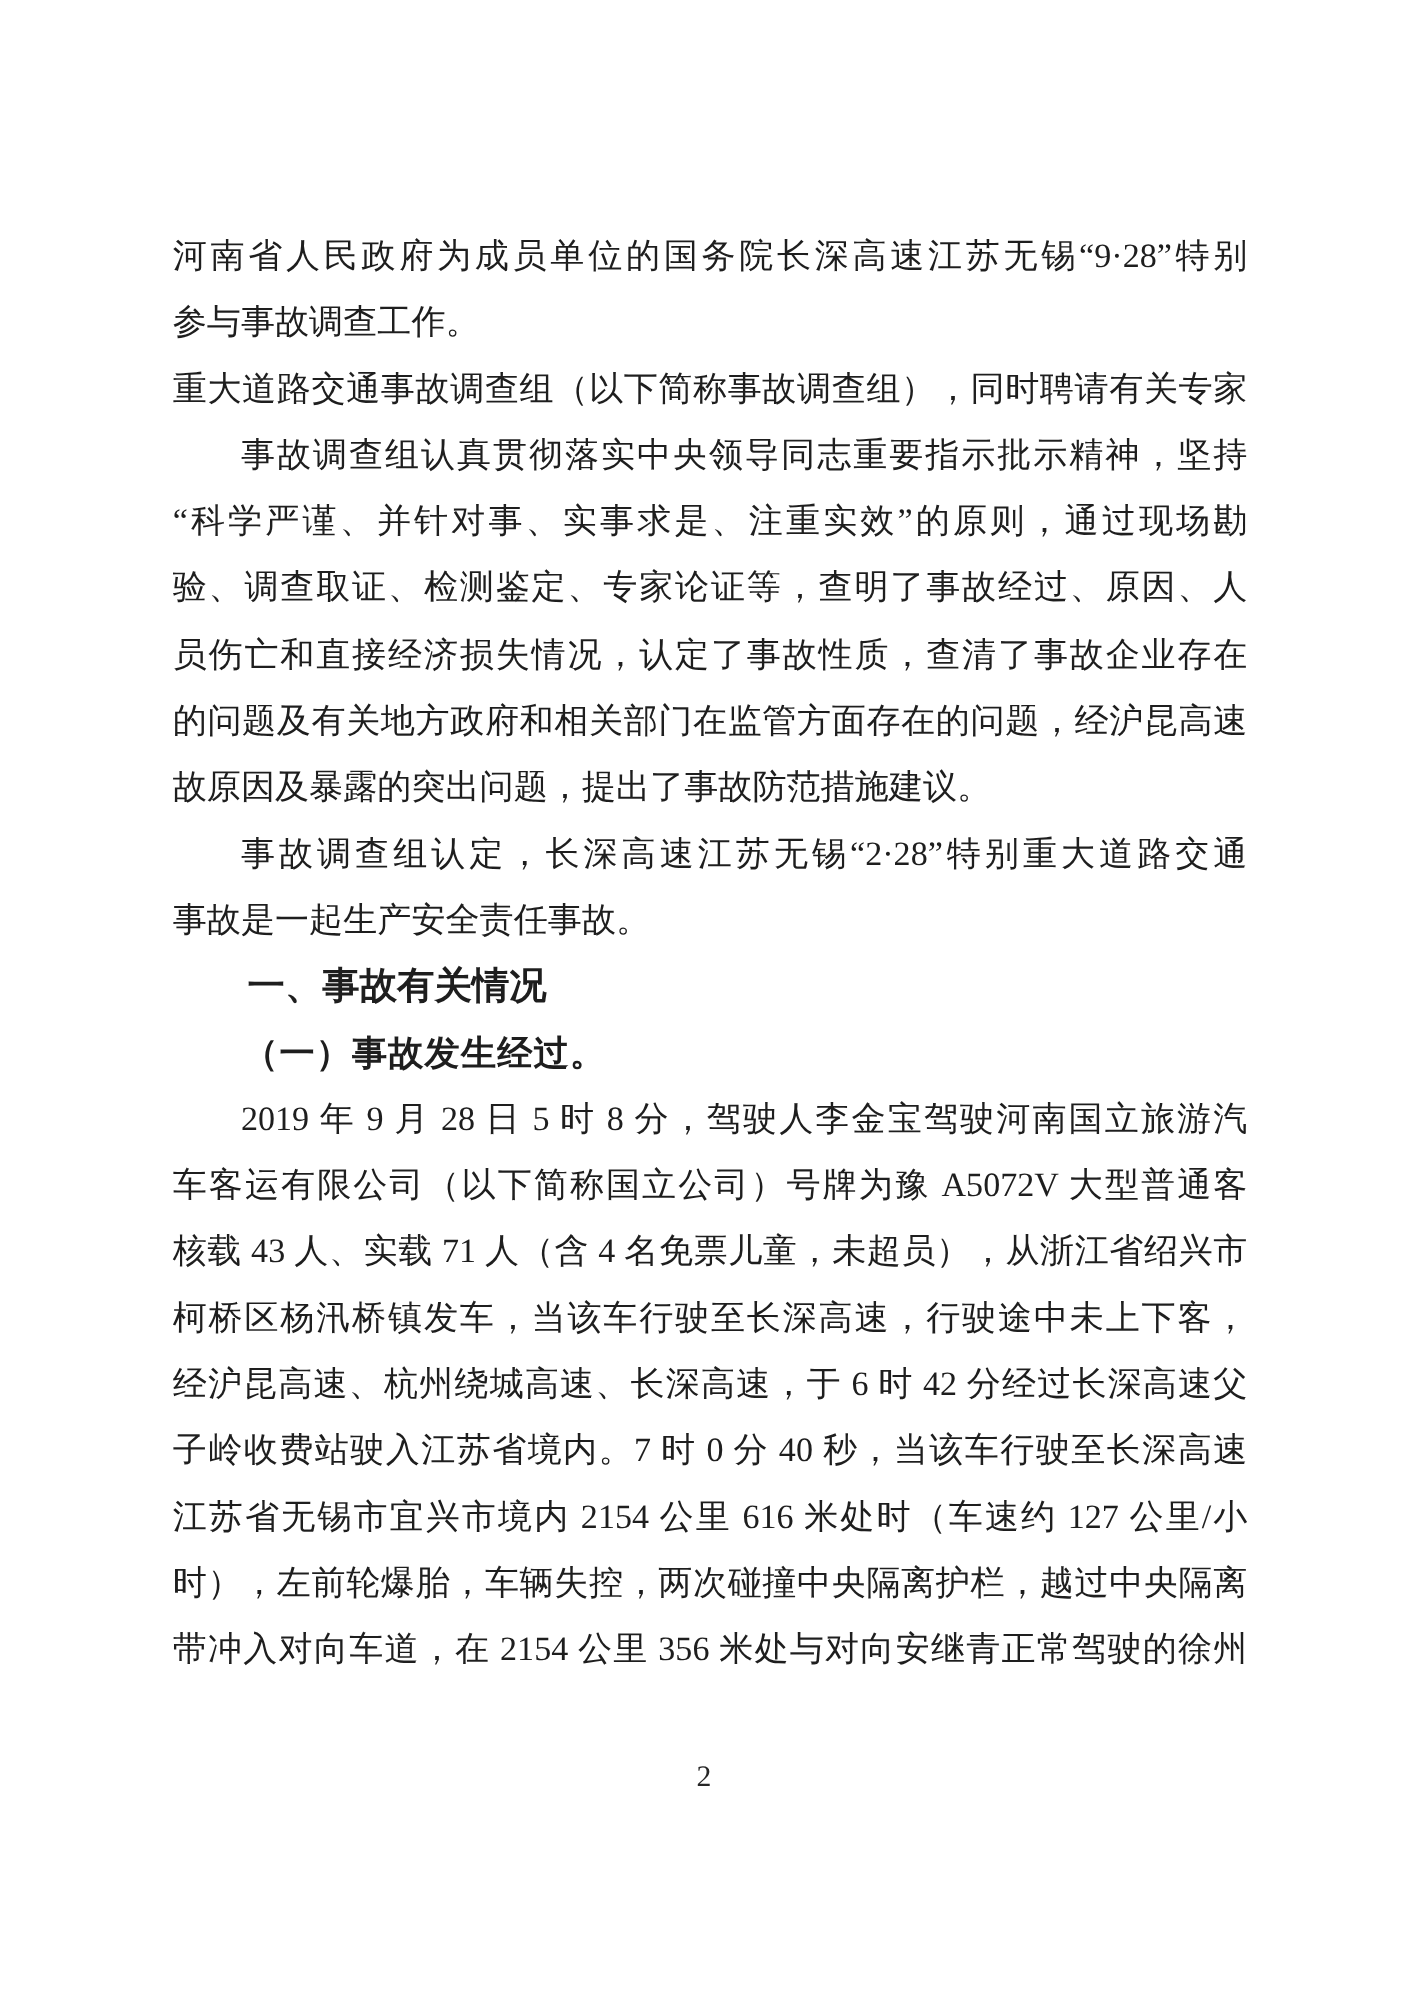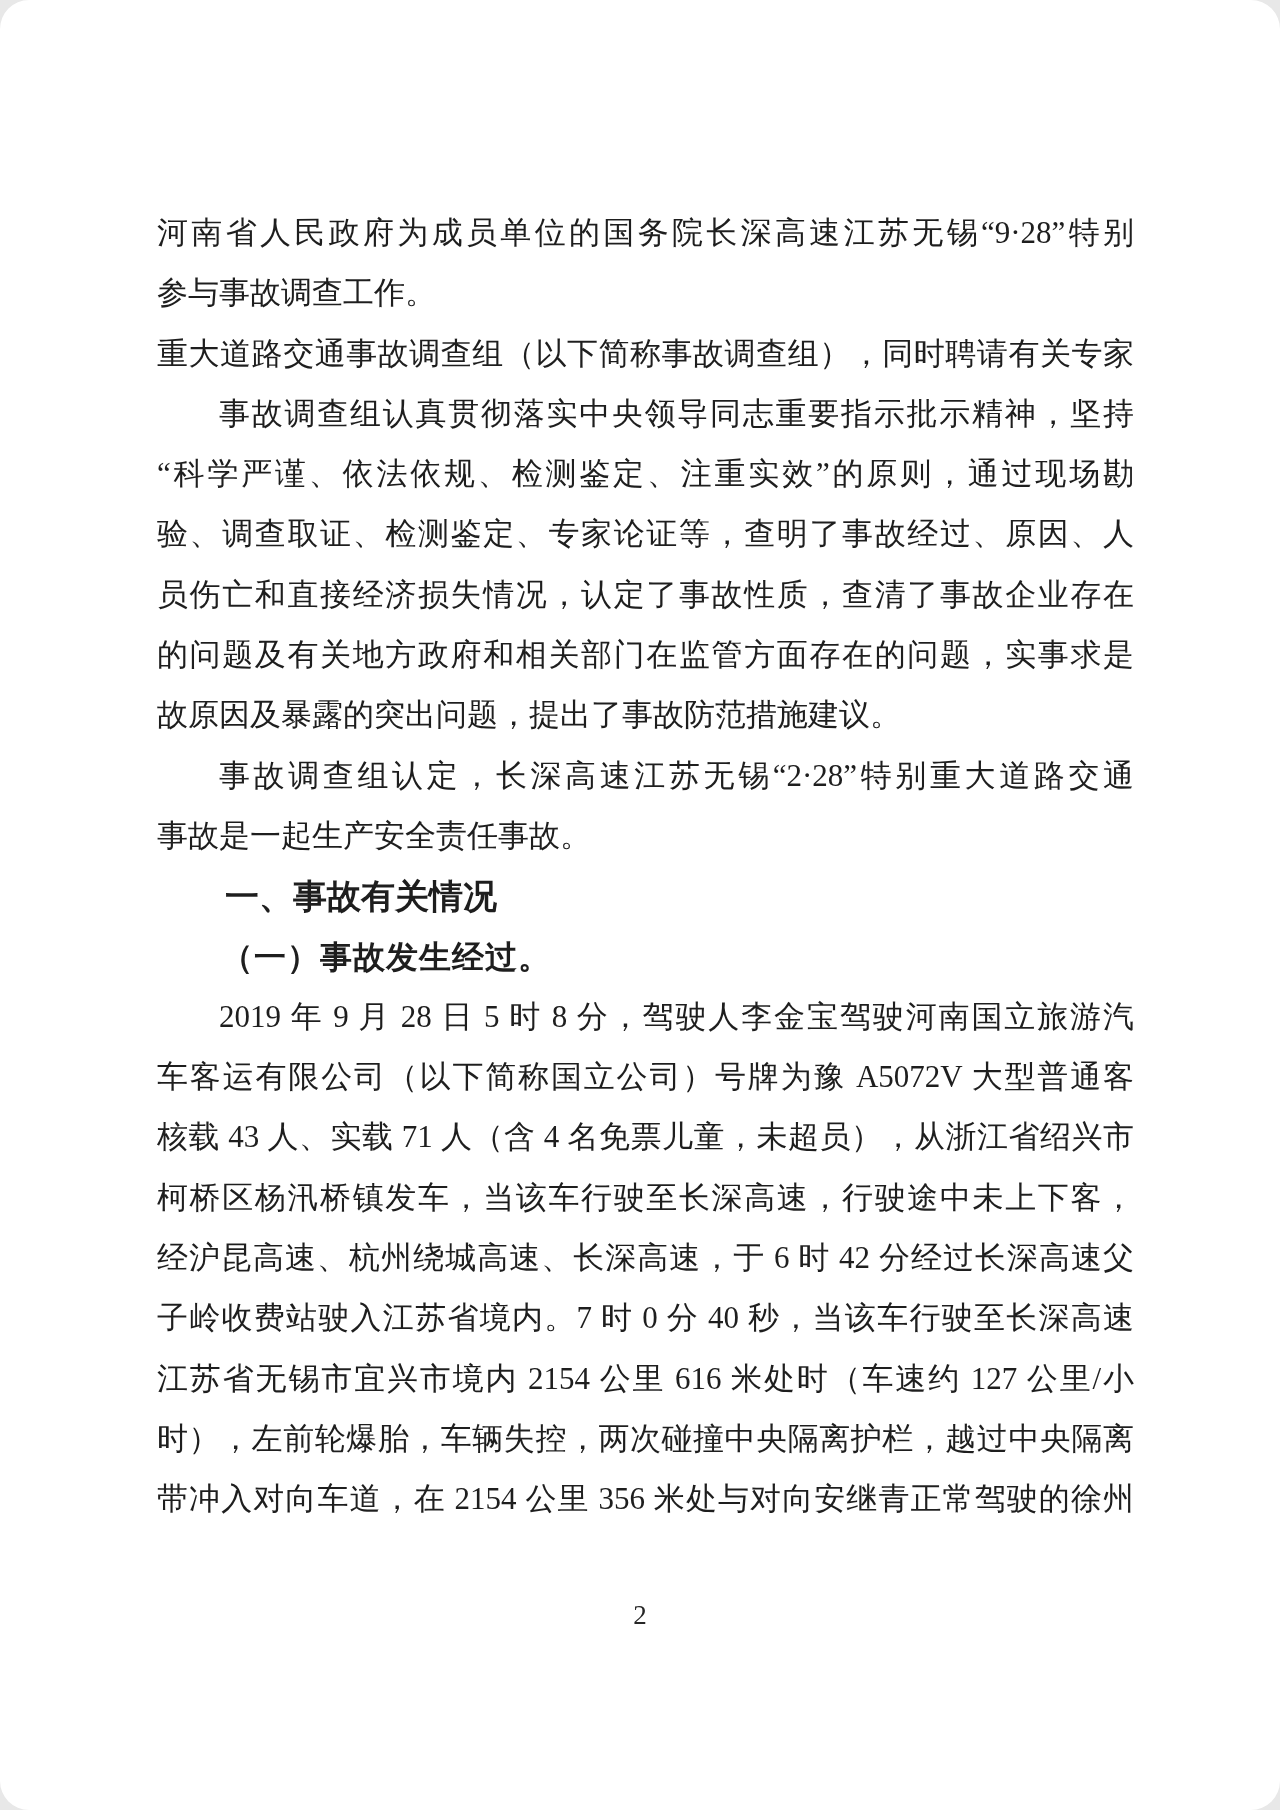--- a/index.html
+++ b/index.html
@@ -9,21 +9,20 @@
   }
   .page {
     position: relative;
     width: 1280px;
     height: 1810px;
     margin: 0 auto;
     background: #ffffff;
     color: #1e1e1e;
     font-family: "Liberation Serif", "DejaVu Serif", serif;
     overflow: hidden;
-    border-radius: 29px;
   }
   .text-block {
     position: absolute;
     left: 157px;
     top: 203px;
     width: 977px;
   }
   .line {
     height: 60.3px;
     line-height: 60.3px;
@@ -68,24 +67,24 @@
 </style>
 </head>
 <body>
 
 <div class="page">
   <div class="text-block">
       <div class="line body just">河南省人民政府为成员单位的国务院长深高速江苏无锡“9·28”特别</div>
       <div class="line body left">参与事故调查工作。</div>
       <div class="line body just">重大道路交通事故调查组（以下简称事故调查组），同时聘请有关专家</div>
       <div class="line body just indent">事故调查组认真贯彻落实中央领导同志重要指示批示精神，坚持</div>
-      <div class="line body just">“科学严谨、依法依规、检测鉴定、注重实效”的原则，通过现场勘</div>
+      <div class="line body just">“科学严谨、并针对事、实事求是、注重实效”的原则，通过现场勘</div>
       <div class="line body just">验、调查取证、检测鉴定、专家论证等，查明了事故经过、原因、人</div>
       <div class="line body just">员伤亡和直接经济损失情况，认定了事故性质，查清了事故企业存在</div>
-      <div class="line body just">的问题及有关地方政府和相关部门在监管方面存在的问题，实事求是</div>
+      <div class="line body just">的问题及有关地方政府和相关部门在监管方面存在的问题，经沪昆高速</div>
       <div class="line body left">故原因及暴露的突出问题，提出了事故防范措施建议。</div>
       <div class="line body just indent">事故调查组认定，长深高速江苏无锡“2·28”特别重大道路交通</div>
       <div class="line body left">事故是一起生产安全责任事故。</div>
       <div class="line heading1 left indent">一、事故有关情况</div>
       <div class="line heading2 left indent">（一）事故发生经过。</div>
       <div class="line body just indent">2019 年 9 月 28 日 5 时 8 分，驾驶人李金宝驾驶河南国立旅游汽</div>
       <div class="line body just">车客运有限公司（以下简称国立公司）号牌为豫 A5072V 大型普通客车，</div>
       <div class="line body just">核载 43 人、实载 71 人（含 4 名免票儿童，未超员），从浙江省绍兴市</div>
       <div class="line body just">柯桥区杨汛桥镇发车，当该车行驶至长深高速，行驶途中未上下客，</div>
       <div class="line body just">经沪昆高速、杭州绕城高速、长深高速，于 6 时 42 分经过长深高速父</div>

